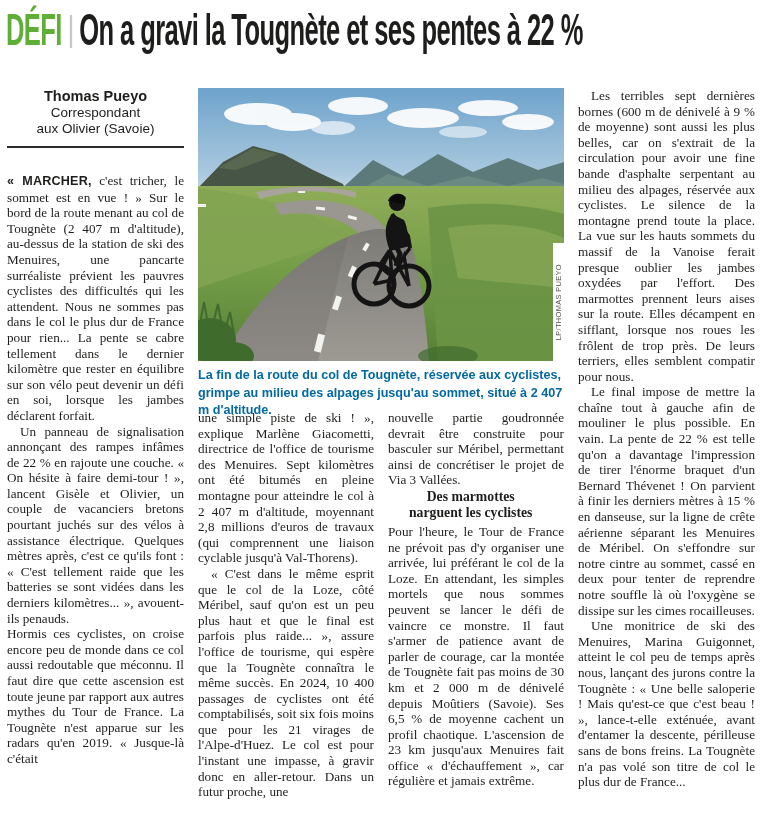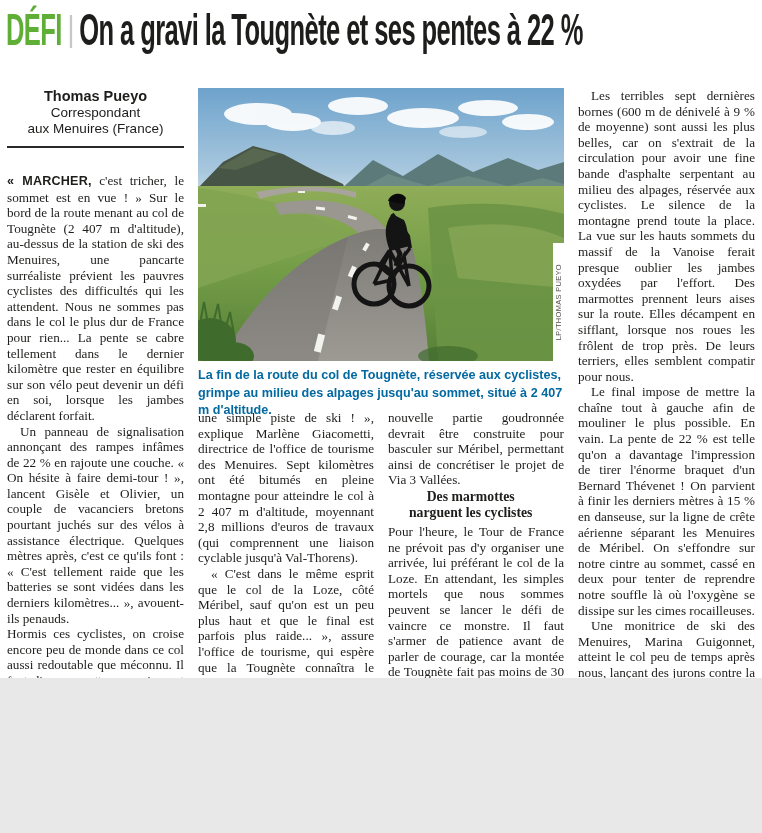--- a/index.html
+++ b/index.html
@@ -1,16 +1,16 @@
 <!DOCTYPE html>
 <html lang="fr"><head>
 <meta charset="utf-8">
 <style>
   html,body{margin:0;padding:0;background:#e8e8e8;}
-  .page{position:relative;width:762px;height:678px;background:#ffffff;overflow:hidden;
+  .page{position:relative;width:762px;height:833px;background:#ffffff;overflow:hidden;
         font-family:"Liberation Serif","DejaVu Serif",serif;color:#1d1d1b;}
 
   
   .masthead{position:absolute;left:6px;top:8px;white-space:nowrap;}
   .headline-scale{display:inline-block;transform:scaleX(0.58);transform-origin:0 60%;
         font-family:"Liberation Sans","DejaVu Sans",sans-serif;font-weight:bold;
         font-size:44px;letter-spacing:-1px;white-space:nowrap;line-height:1;}
   .kicker{color:#5fae35;}
   .headline{color:#1d1d1b;}
   .kicker-sep{display:inline-block;width:4px;height:33px;background:#c7c7c7;
@@ -57,21 +57,21 @@
   <div class="masthead">
     <span class="headline-scale">
       <span class="kicker">DÉFI</span><span class="kicker-sep"></span><span class="headline">On a gravi la Tougnète et ses pentes à 22 %</span>
     </span>
   </div>
 
   <div class="col" id="col1">
     <div class="byline">
       <div class="author">Thomas Pueyo</div>
       <div>Correspondant</div>
-      <div>aux Menuires (France)</div>
+      <div>aux Olivier (Savoie)</div>
       <hr class="byline-rule">
     </div>
     <p class="first-body"><span class="lead-in">« MARCHER,</span><span> c'est tricher, le sommet est en vue ! » Sur le bord de la route menant au col de Tougnète (2 407 m d'altitude), au-dessus de la station de ski des Menuires, une pancarte surréaliste prévient les pauvres cyclistes des difficultés qui les attendent. Nous ne sommes pas dans le col le plus dur de France pour rien... La pente se cabre tellement dans le dernier kilomètre que rester en équilibre sur son vélo peut devenir un défi en soi, lorsque les jambes déclarent forfait.</span></p>
     <p class="indent">Un panneau de signalisation annonçant des rampes infâmes de 22 % en rajoute une couche. « On hésite à faire demi-tour ! », lancent Gisèle et Olivier, un couple de vacanciers bretons pourtant juchés sur des vélos à assistance électrique. Quelques mètres après, c'est ce qu'ils font : « C'est tellement raide que les batteries se sont vidées dans les derniers kilomètres... », avouent-ils penauds.</p>
     <p>Hormis ces cyclistes, on croise encore peu de monde dans ce col aussi redoutable que méconnu. Il faut dire que cette ascension est toute jeune par rapport aux autres mythes du Tour de France. La Tougnète n'est apparue sur les radars qu'en 2019. « Jusque-là c'était</p>
   </div>
 
   <div class="figure">
     <div class="photo">
       <svg width="366" height="273" viewBox="0 0 366 273" xmlns="http://www.w3.org/2000/svg">

